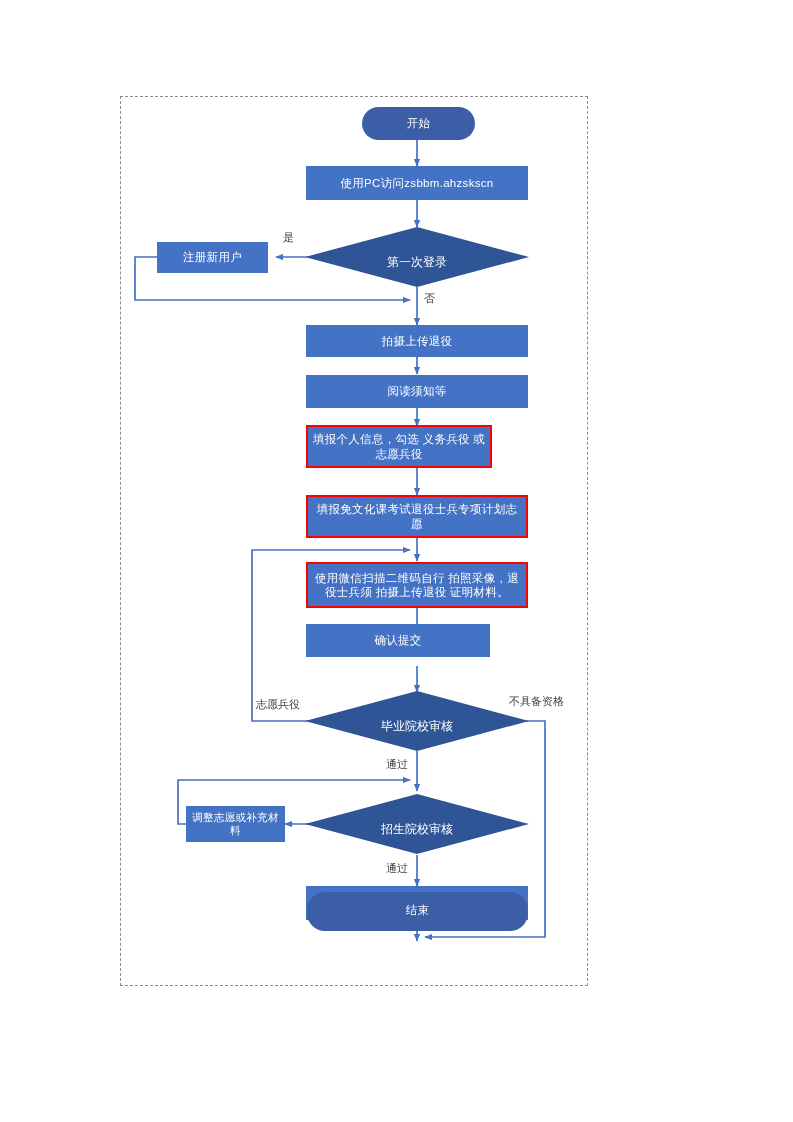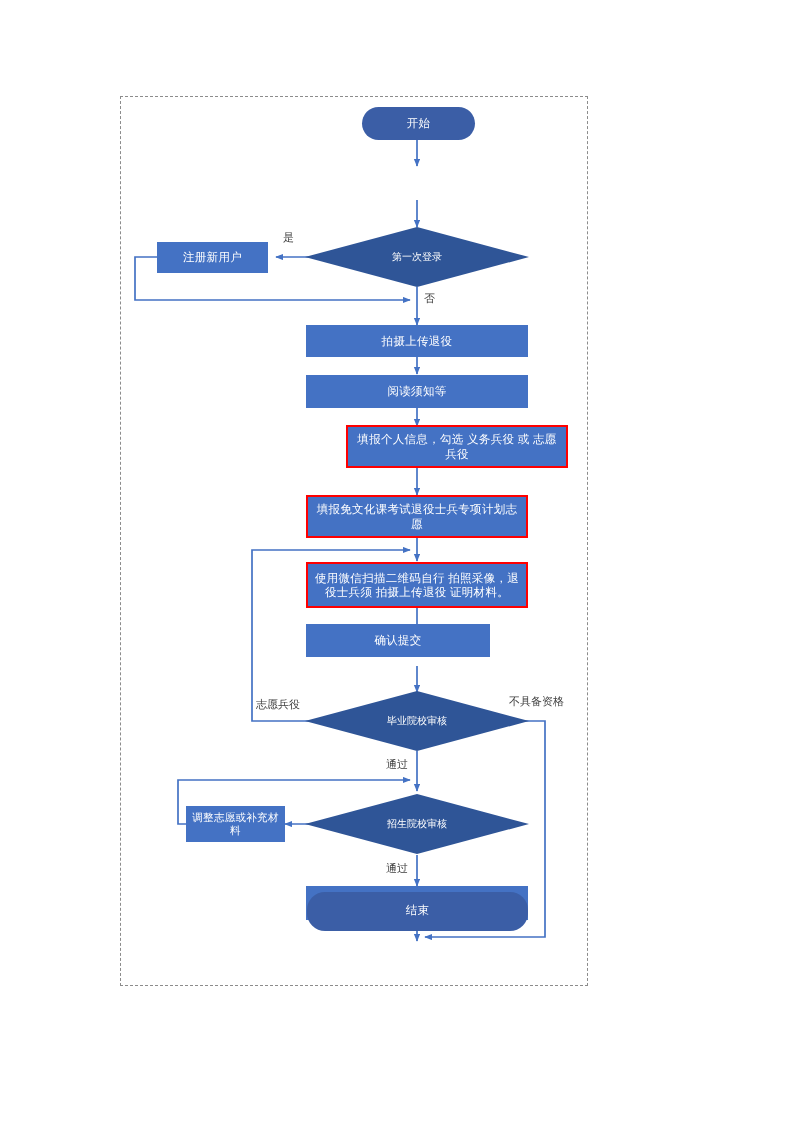--- a/index.html
+++ b/index.html
@@ -62,23 +62,23 @@
     font-size: 11.5px;
   }
   .small-box {
     background: #4472C4;
     font-size: 10.5px;
   }
   .diamond-label {
     position: absolute;
     z-index: 4;
     color: #ffffff;
-    font-size: 10px;
+    font-size: 12px;
     display: flex;
-    align-items: center;
+    align-items: flex-end;
     justify-content: center;
     text-align: center;
     pointer-events: none;
   }
   .edge-label {
     position: absolute;
     z-index: 4;
     color: #3f3f3f;
     font-size: 11px;
     white-space: nowrap;
@@ -147,38 +147,41 @@
       <polygon points="417,227 529,257 417,287 305,257" fill="#2F5597"></polygon>
       <polygon points="417,691 529,721 417,751 305,721" fill="#2F5597"></polygon>
       <polygon points="417,794 529,824 417,854 305,824" fill="#2F5597"></polygon>
     </g>
   </svg>
 
   <div class="node term" style="left:362px; top:107px; width:113px; height:33px;">
     <span class="node-label">开始</span>
   </div>
 
+  <div class="node proc" style="left:306px; top:166px; width:222px; height:34px;">
+    <span class="node-label">使用PC访问zsbbm.ahzskscn</span>
+  </div>
 
   <div class="diamond-label" style="left:345px; top:243px; width:144px; height:28px;">
     <span>第一次登录</span>
   </div>
 
   <div class="node proc" style="left:157px; top:242px; width:111px; height:31px;">
     <span class="node-label">注册新用户</span>
   </div>
 
   <div class="node proc" style="left:306px; top:325px; width:222px; height:32px;">
     <span class="node-label">拍摄上传退役</span>
   </div>
 
   <div class="node proc" style="left:306px; top:375px; width:222px; height:33px;">
     <span class="node-label">阅读须知等</span>
   </div>
 
-  <div class="node proc-red" style="left:306px; top:425px; width:222px; height:43px;margin-left:40px;">
+  <div class="node proc-red" style="left:306px; top:425px; width:186px; height:43px;">
     <span class="node-label">填报个人信息，勾选 义务兵役 或 志愿兵役</span>
   </div>
 
   <div class="node proc-red" style="left:306px; top:495px; width:222px; height:43px;justify-content:center;">
     <span class="node-label">填报免文化课考试退役士兵专项计划志愿</span>
   </div>
 
   <div class="node proc-red" style="left:306px; top:562px; width:222px; height:46px;">
     <span class="node-label">使用微信扫描二维码自行 拍照采像，退役士兵须 拍摄上传退役 证明材料。</span>
   </div>

